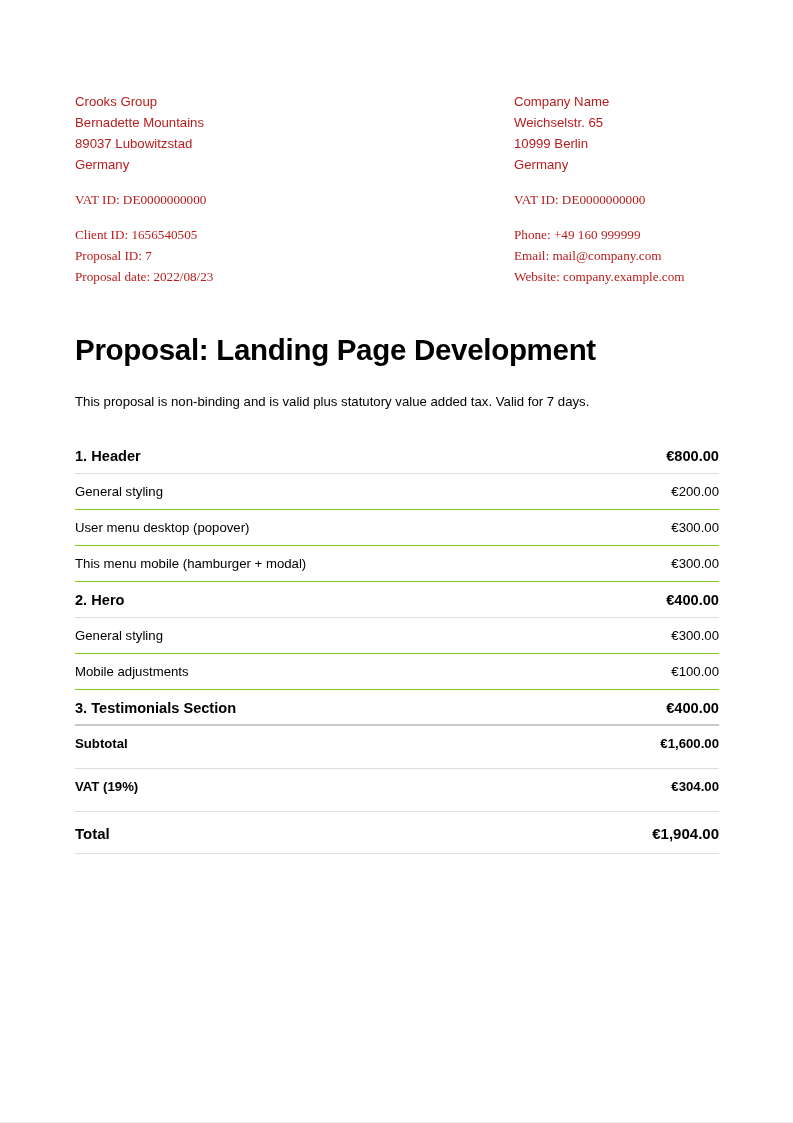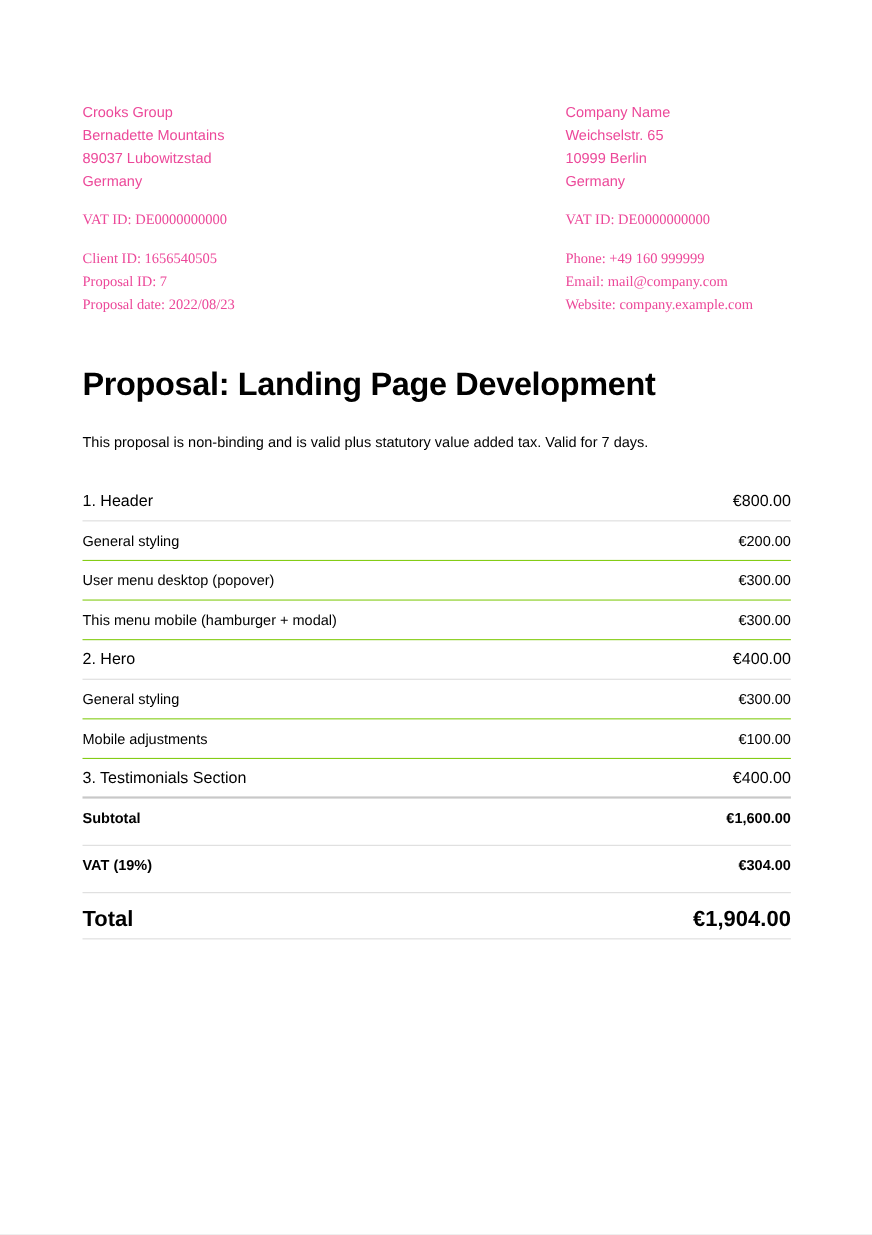--- a/index.html
+++ b/index.html
@@ -30,21 +30,21 @@
 
   
   .addresses {
     display: flex;
     flex-direction: row;
     align-items: flex-start;
   }
   .addr-col {
     font-size: 13.2px;
     line-height: 21px;
-    color: #ec4899;
+    color: #b91c1c;
   }
   .addr-col.left  { width: 439px; flex: 0 0 439px; }
   .addr-col.right { flex: 1 1 auto; }
   .addr-block { margin: 0; }
   .addr-block + .addr-block { margin-top: 14px; font-family: Liberation Serif, serif; }
   .addr-line { white-space: nowrap; }
 
   
   .doc-title {
     margin: 0;
@@ -76,21 +76,21 @@
     box-sizing: border-box;
   }
   .row .label { text-align: left; }
   .row .amount { text-align: right; white-space: nowrap; }
 
   
   .row.section {
     height: 36px;
     padding-top: 10px;
     font-size: 14.6px;
-    font-weight: normal;
+    font-weight: bold;
     border-bottom: 1px solid #dddddd;
   }
   
   .row.item {
     height: 36px;
     padding-top: 10px;
     font-size: 13.2px;
     font-weight: normal;
     border-bottom: 1px solid #84cc16;
   }
@@ -102,21 +102,21 @@
   .row.total-row {
     height: 43px;
     padding-top: 10px;
     font-size: 13.2px;
     font-weight: bold;
     border-bottom: 1px solid #dddddd;
   }
   .row.total-row.grand {
     height: 42px;
     padding-top: 13px;
-    font-size: 20px;
+    font-size: 15px;
     font-weight: bold;
     border-bottom: 1px solid #dddddd;
   }
 </style>
 </head>
 <body>
 
 <div id="page">
   <div id="content">
 

